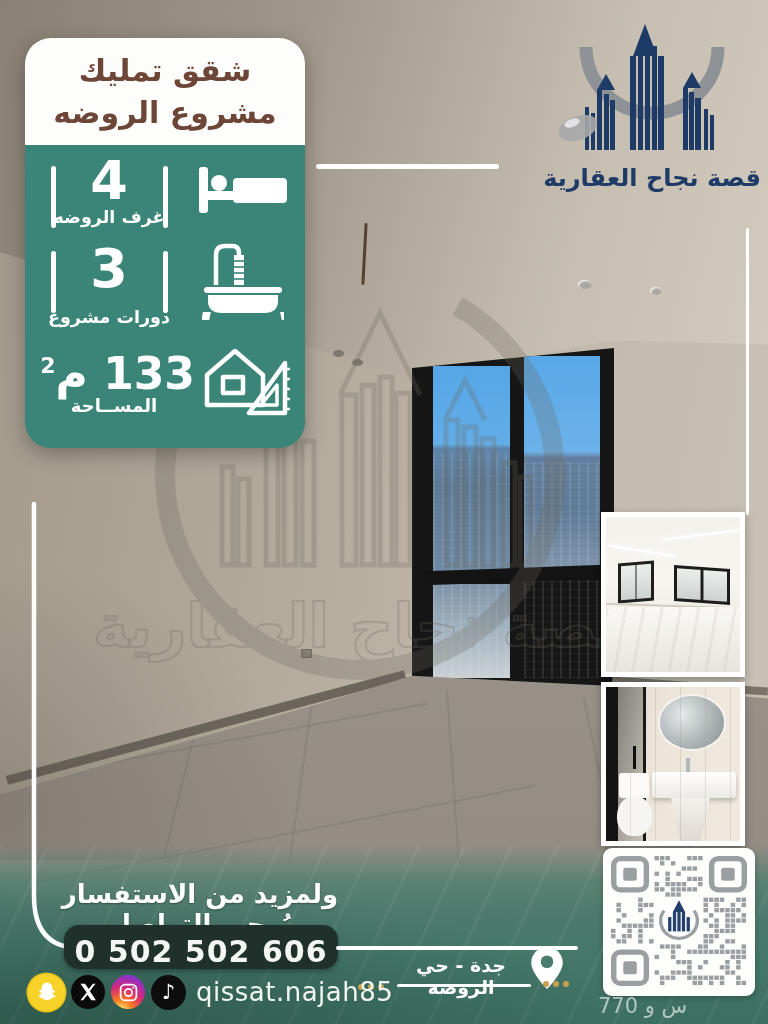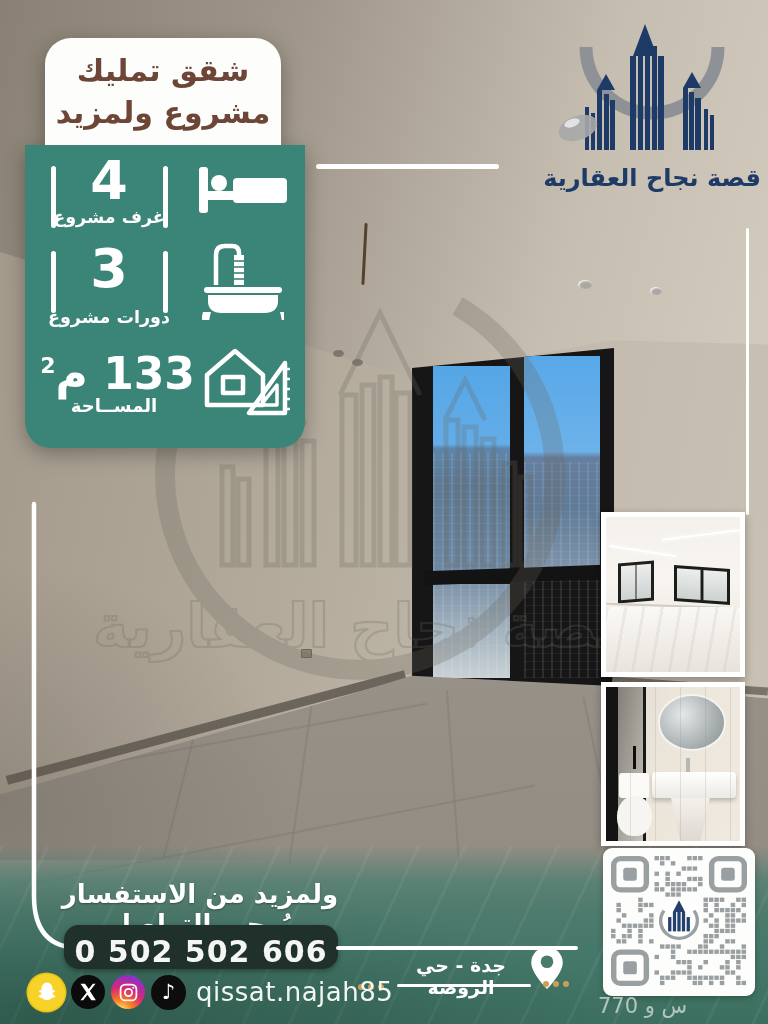--- a/index.html
+++ b/index.html
@@ -106,22 +106,22 @@
   .xx{width:34px;height:34px;background:#0b0b0b;}
   .insta{width:34px;height:34px;background:radial-gradient(circle at 28% 110%,#feda75 8%,#fa7e1e 28%,#d62976 55%,#962fbf 80%,#4f5bd5 100%);}
   .tiktok{width:35px;height:35px;background:#0d0d0d;color:#fff;font-size:21px;}
   .username{color:#f2f6f3;font-size:26px;letter-spacing:.5px;margin-left:4px;}
   .qr{left:603px;top:848px;width:152px;height:148px;background:#fdfdfc;border-radius:9px;
     padding:8px;box-shadow:0 2px 6px rgba(0,0,0,.25);}
   .qr-caption{left:598px;top:994px;width:170px;color:rgba(235,242,238,.66);font-size:21px;direction:ltr;}
 
   
   .card-stack{left:25px;top:38px;width:280px;filter:drop-shadow(0 6px 10px rgba(0,0,0,.30));}
-  .card-white{width:236px;height:107px;background:#fdfdfb;border-radius:26px 26px 0 0;
-    display:flex;flex-direction:column;justify-content:center;text-align:center;direction:rtl;margin-left:20px;}
+  .card-white{width:280px;height:107px;background:#fdfdfb;border-radius:26px 26px 0 0;
+    display:flex;flex-direction:column;justify-content:center;text-align:center;direction:rtl;}
   .card-white div{color:#6d4637;font-weight:bold;font-size:30px;line-height:42px;}
   .card-teal{position:relative;width:280px;height:303px;background:#3A8577;border-radius:0 0 26px 26px;}
   .bar{position:absolute;width:4.5px;height:62px;background:#fff;border-radius:3px;}
   .stat-num{position:absolute;left:30px;width:108px;text-align:center;color:#fff;font-weight:bold;font-size:54px;line-height:56px;}
   .stat-num3{position:absolute;left:8px;width:162px;text-align:right;color:#fff;font-weight:bold;font-size:44px;line-height:50px;direction:rtl;}
   .stat-num3 sup{font-size:22px;}
   .stat-label{position:absolute;left:22px;width:124px;text-align:center;color:#fff;font-weight:bold;font-size:17.5px;direction:rtl;}
   .stat-label3{position:absolute;left:14px;width:150px;text-align:center;color:#fff;font-weight:bold;font-size:18px;direction:rtl;}
   .sicon-svg{position:absolute;}
 
@@ -463,28 +463,28 @@
           <rect x="92" y="96" width="3.3" height="3.3"></rect>
           <rect x="96" y="96" width="3.3" height="3.3"></rect>
         </g>
       </svg>
   </div>
   <div class="abs qr-caption">770 س و</div>
 
   <div class="abs card-stack">
     <div class="card-white">
       <div>شقق تمليك</div>
-      <div>مشروع ولمزيد</div>
+      <div>مشروع الروضه</div>
     </div>
     <div class="card-teal">
 
       <div class="bar" style="left:26px;top:21px"></div>
       <div class="bar" style="left:138px;top:21px"></div>
       <div class="stat-num" style="top:8px">4</div>
-      <div class="stat-label" style="top:62px">غرف مشروع</div>
+      <div class="stat-label" style="top:62px">غرف الروضه</div>
       <svg class="sicon-svg" style="left:172px;top:20px" width="92" height="50" viewBox="0 0 92 50">
         <g fill="#fff">
             <rect x="2" y="2" width="9" height="46" rx="3"></rect>
             <rect x="2" y="26" width="42" height="9"></rect>
         <circle cx="22" cy="18" r="8"></circle>
             <rect x="36" y="13" width="54" height="25" rx="4"></rect>
           </g>
       </svg>
 
       <div class="bar" style="left:26px;top:106px"></div>

